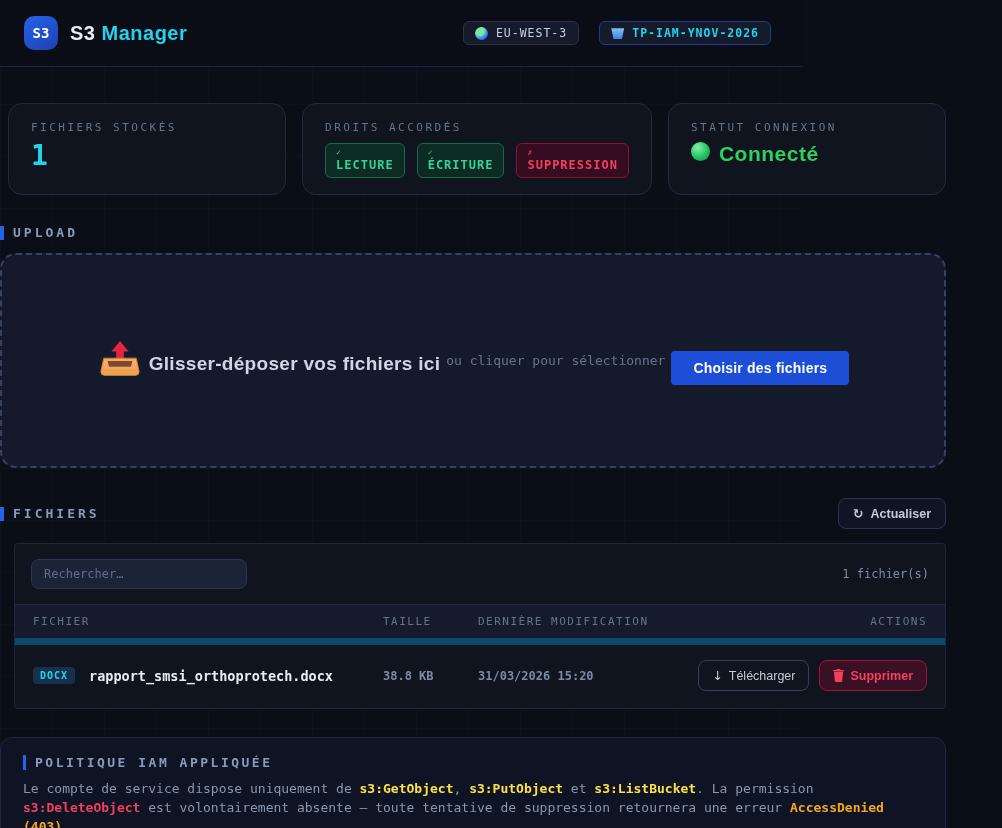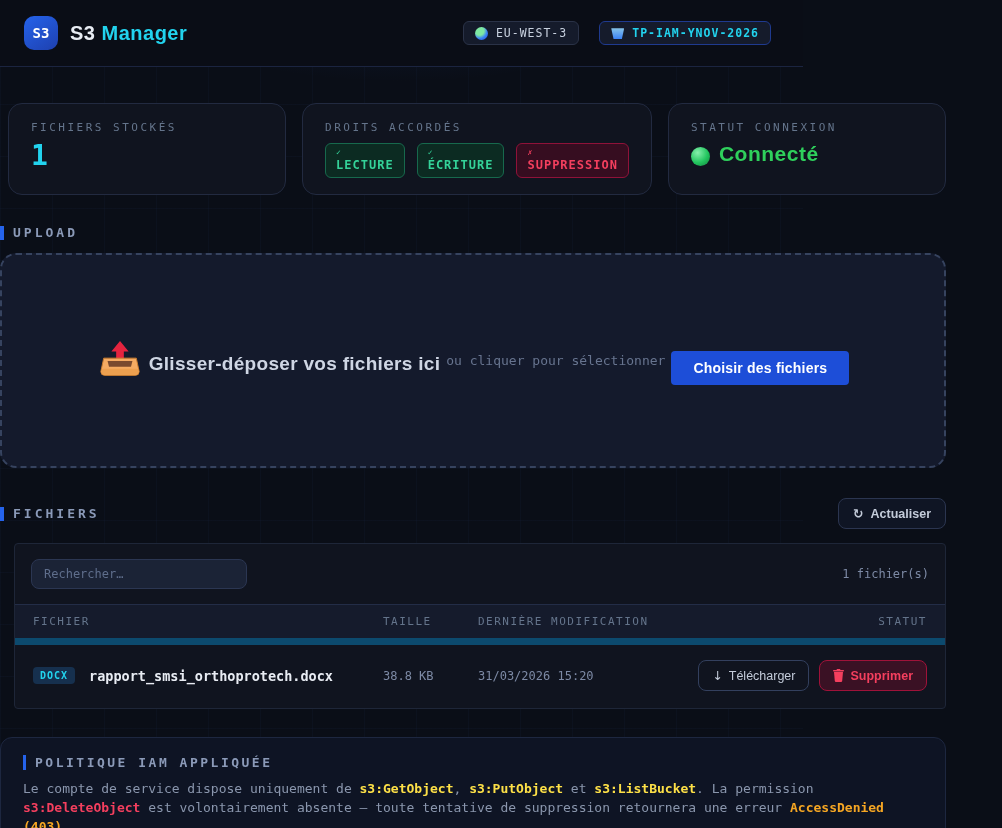--- a/index.html
+++ b/index.html
@@ -86,21 +86,21 @@
     min-width: 68px;
     padding: 4px 10px 5px;
     border-radius: 6px;
     font-family: "DejaVu Sans Mono", monospace;
     background: #0c2b22; border: 1px solid #17694d;
   }
   .chip .mark { display: block; font-size: 8px; font-weight: bold; color: #34d399; line-height: 1.2; }
   .chip .lab { display: block; font-size: 12px; font-weight: bold; letter-spacing: 1px; color: #34d399; }
   .chip.denied { background: #360d20; border-color: #8f1239; }
   .chip.denied .mark, .chip.denied .lab { color: #f43f5e; }
-  .status-line { display: flex; align-items: flex-end; gap: 9px; margin-top: 8px; }
+  .status-line { display: flex; align-items: flex-start; gap: 9px; margin-top: 8px; }
   .status-dot {
     width: 19px; height: 19px; border-radius: 50%;
     background: radial-gradient(circle at 35% 30%, #86efac, #22c55e 55%, #15803d);
   }
   .status-text { font-size: 21px; font-weight: bold; letter-spacing: 0.5px; color: #2fd05c; }
 
   
   .section-head { display: flex; align-items: center; justify-content: space-between; margin-top: 30px; }
   .section-title {
     display: flex; align-items: center; gap: 9px;
@@ -169,21 +169,21 @@
   .th-actions { text-align: right; }
   .trow { padding: 15px 18px 17px; }
   .cell-file { display: flex; align-items: center; gap: 14px; }
   .type-badge {
     background: #16304e; color: #22d3ee;
     font-family: "DejaVu Sans Mono", monospace;
     font-size: 10px; font-weight: bold; letter-spacing: 1px;
     padding: 3px 7px; border-radius: 4px;
   }
   .file-name { font-family: "DejaVu Sans Mono", monospace; font-size: 13.5px; font-weight: bold; color: #e8ecf3; }
-  .cell-dim { font-family: "DejaVu Sans Mono", monospace; font-size: 12px; color: #7d8aa5; }
+  .cell-dim { font-family: "DejaVu Sans Mono", monospace; font-size: 12px; color: #7d8aa5; font-weight: bold; }
   .cell-actions { display: flex; gap: 10px; justify-content: flex-end; }
   .btn-dl {
     display: flex; align-items: center; gap: 6px;
     background: transparent; color: #c3cbd9;
     border: 1px solid #33405e; border-radius: 8px;
     padding: 7px 13px; font-size: 12.5px; cursor: pointer;
     font-family: "Liberation Sans", sans-serif;
   }
   .btn-del {
     display: flex; align-items: center; gap: 6px;
@@ -309,21 +309,21 @@
     <div class="files-panel">
       <div class="files-toolbar">
         <input class="search-input" type="text" placeholder="Rechercher…" style="">
         <span class="files-count">1 fichier(s)</span>
       </div>
 
       <div class="tgrid thead">
         <span>FICHIER</span>
         <span>TAILLE</span>
         <span>DERNIÈRE MODIFICATION</span>
-        <span class="th-actions">STATUT</span>
+        <span class="th-actions">ACTIONS</span>
       </div>
 
       <div class="tgrid trow">
         <div class="cell-file">
           <span class="type-badge">DOCX</span>
           <span class="file-name">rapport_smsi_orthoprotech.docx</span>
         </div>
         <span class="cell-dim">38.8 KB</span>
         <span class="cell-dim">31/03/2026 15:20</span>
         <div class="cell-actions">

